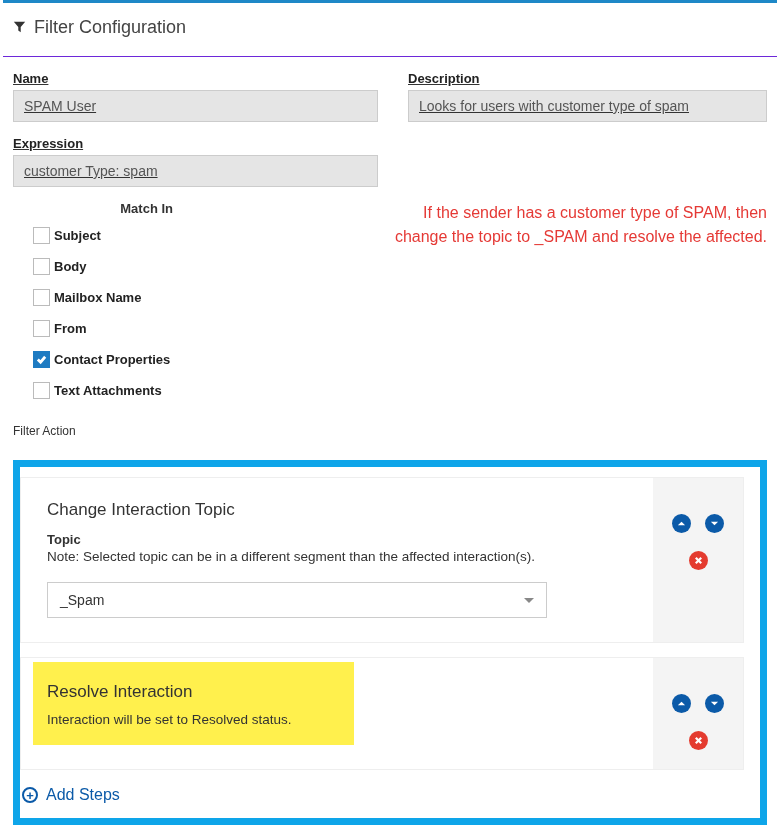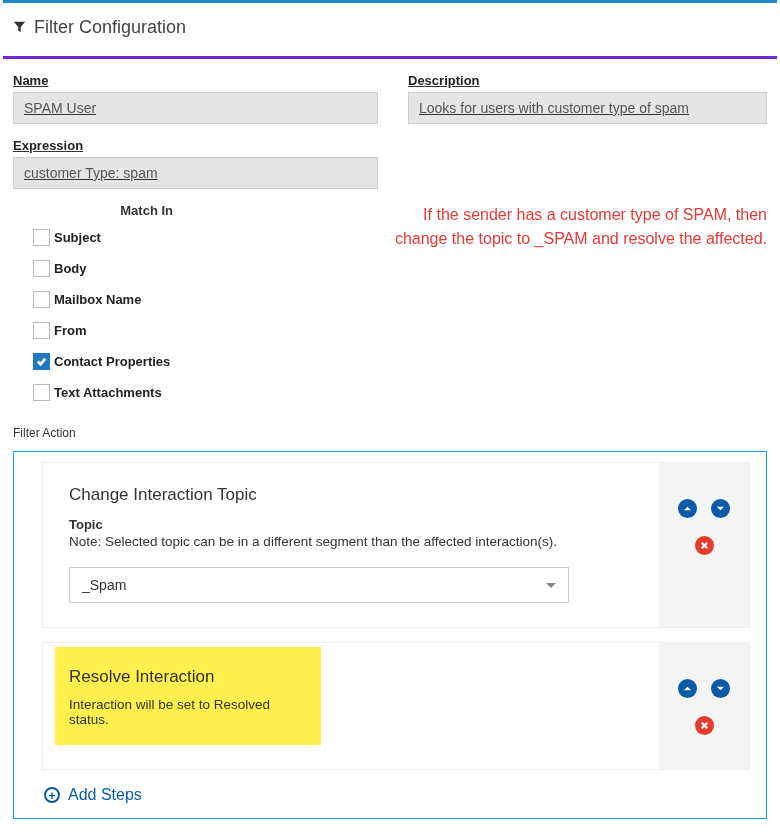--- a/index.html
+++ b/index.html
@@ -9,21 +9,21 @@
     color: #333;
     background: #fff;
     width: 780px;
   }
   .container { padding: 0 3px 10px 3px; }
   .topbar { height: 3px; background: #1e88c7; margin-bottom: 10px; }
   .header {
     display: flex; align-items: center; gap: 8px;
     font-size: 18px; color: #444; font-weight: 400;
     padding: 4px 10px 18px 10px;
-    border-bottom: 3px solid #6d28d9;
+    border-bottom: 1px solid #6d28d9;
   }
   .header svg { width: 13px; height: 13px; fill: #333; }
   .form-area { padding: 14px 10px 6px 10px; }
   .row { display: flex; gap: 30px; }
   .field { display: flex; flex-direction: column; gap: 4px; margin-bottom: 14px; text-decoration: underline; }
   .field-name { width: 365px; }
   .field-desc { flex: 1; }
   .field-exp { width: 365px; }
   .label { font-weight: 700; font-size: 13px; color: #222; }
   .input {
@@ -41,21 +41,21 @@
   }
   .checkbox.checked { background: #1e7bc2; border-color: #1e7bc2; }
   .checkbox.checked svg { width: 11px; height: 11px; stroke: #fff; stroke-width: 3; fill: none; }
   .check-label { font-weight: 700; font-size: 13px; color: #222; }
   .annotation {
     color: #e53935; font-size: 16px; line-height: 1.5; padding-top: 0px;
     flex: 1;
   }
   .filter-action-label { font-weight: 400; font-size: 12px; padding: 12px 10px 6px 10px; }
   .action-panel {
-    border: 1px solid #0ea5e9; margin: 5px 10px 4px 10px; padding: 10px 16px 12px 28px;
+    border: 7px solid #0ea5e9; margin: 16px 10px 4px 10px; padding: 10px 16px 12px 0;
   }
   .step {
     background: #fff; border: 1px solid #eee; display: flex;
     margin-bottom: 14px;
   }
   .step-body { flex: 1; padding: 22px 24px 24px 26px; }
   .step-title { font-size: 17px; color: #333; font-weight: 400; margin-bottom: 12px; }
   .step-sub { font-weight: 700; font-size: 13px; margin-bottom: 2px; }
   .step-note { font-size: 13.5px; color: #333; margin-bottom: 18px; }
   .select {
@@ -77,21 +77,21 @@
     width: 19px; height: 19px; border-radius: 50%; display: inline-flex;
     align-items: center; justify-content: center; cursor: pointer;
   }
   .ctrl-blue { background: #0b5aa8; }
   .ctrl-red { background: #e43b2f; }
   .ctrl-btn svg { width: 9px; height: 9px; }
   .ctrl-blue svg { fill: #fff; }
   .ctrl-red svg { stroke: #fff; stroke-width: 2.5; }
   .step2 .hl {
     background: #fff04d; padding: 20px 18px 18px 14px; margin: -10px 0 0 -14px;
-    width: 266px;
+    width: 321px;
   }
   .step2 .step-body { padding: 14px 24px 24px 26px; }
   .hl-title { font-size: 17px; margin-bottom: 10px; }
   .hl-note { font-size: 13.5px; }
   .add-steps {
     display: inline-flex; align-items: center; gap: 8px;
     color: #0b5aa8; font-size: 16px; cursor: pointer; padding: 2px 2px;
   }
   .plus-circle {
     width: 16px; height: 16px; border: 2px solid #0b5aa8; border-radius: 50%;

